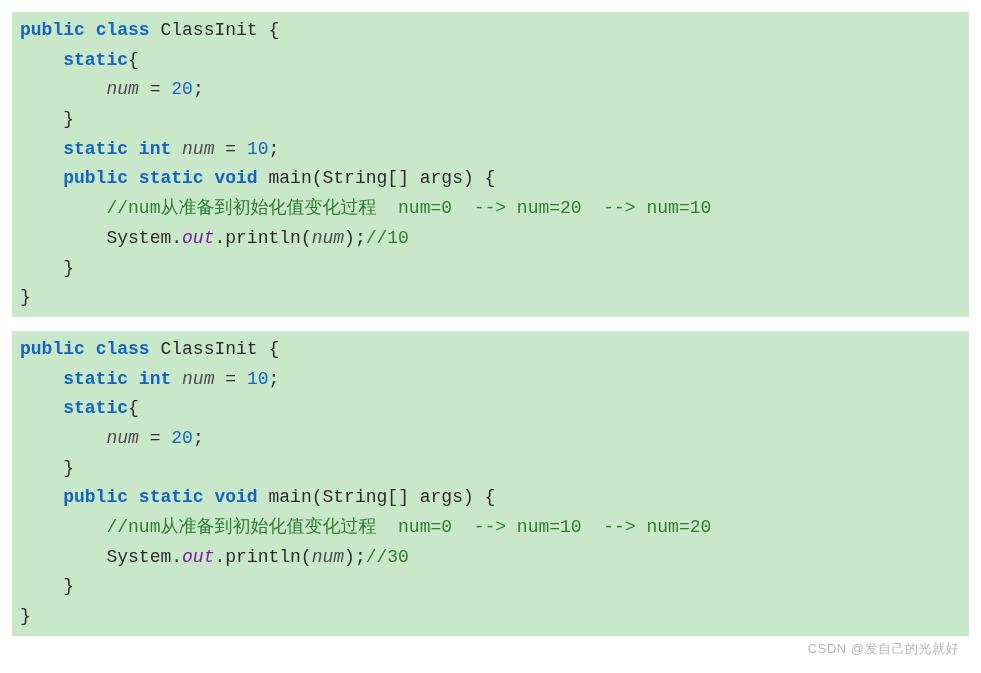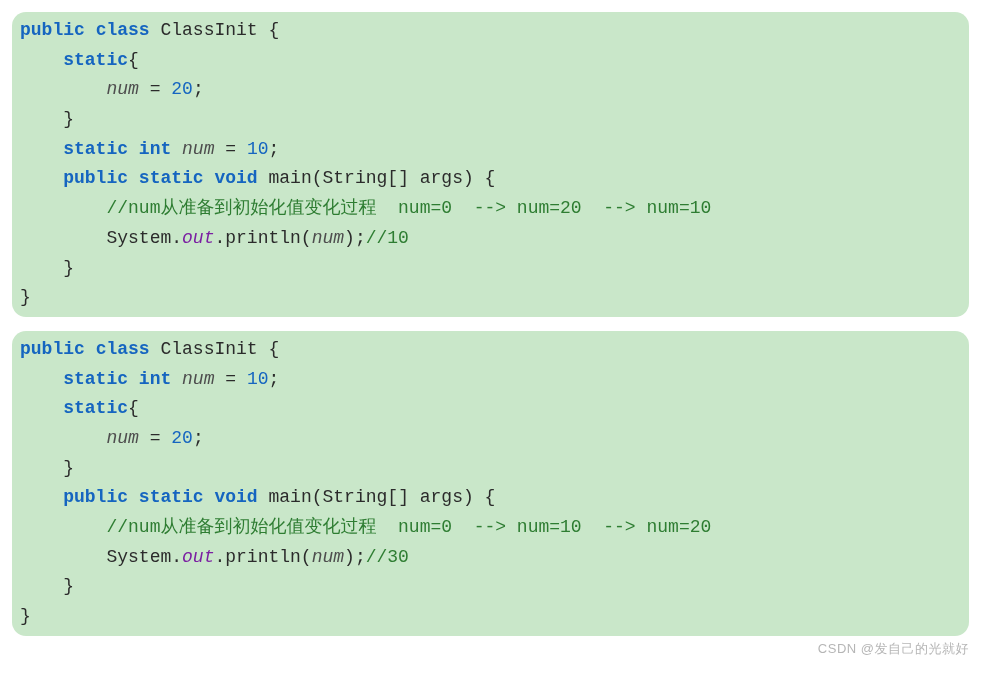--- a/index.html
+++ b/index.html
@@ -8,40 +8,40 @@
     background: #ffffff;
     font-family: "Consolas", "Monaco", "Courier New", monospace;
     font-size: 18px;
     line-height: 1.65;
     width: 981px;
     box-sizing: border-box;
   }
   .code-block {
     background: #c9e7c9;
     padding: 4px 8px 4px 8px;
-    border-radius: 14px;
+    border-radius: 0;
     margin-bottom: 14px;
     white-space: pre;
     overflow: hidden;
     color: #2b2b2b;
     filter: blur(0.3px);
   }
   .code-block:last-of-type {
     background: #dff2df;
   }
   .kw { color: #1565c0; font-weight: bold; }
   .ident { font-style: italic; color: #4e4e4e; }
   .lit { color: #7b1fa2; font-style: italic; }
   .num { color: #1565c0; }
   .comment { color: #2e7d32; }
   .punct { color: #2b2b2b; }
   .type { color: #2b2b2b; }
   .watermark {
     position: fixed;
-    right: 12px;
+    right: 22px;
     bottom: 14px;
     color: rgba(120,120,120,0.55);
     font-family: sans-serif;
     font-size: 13px;
     letter-spacing: 0.5px;
   }
 </style>
 </head>
 <body>
 

